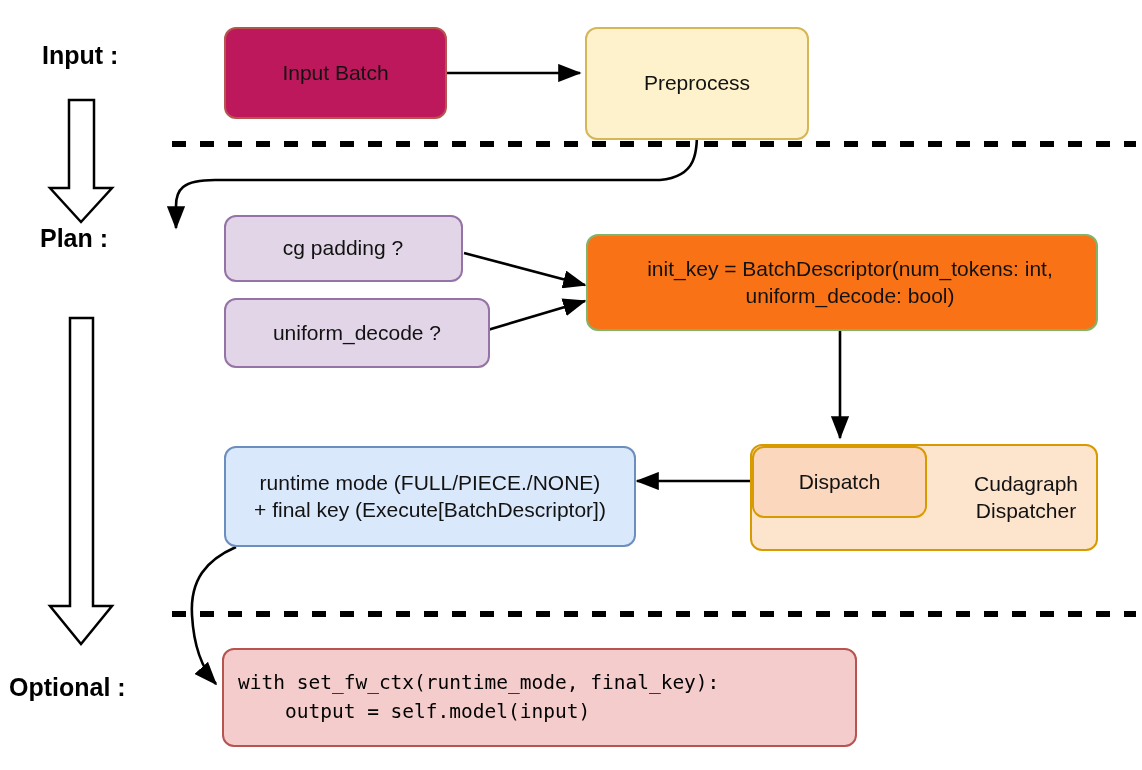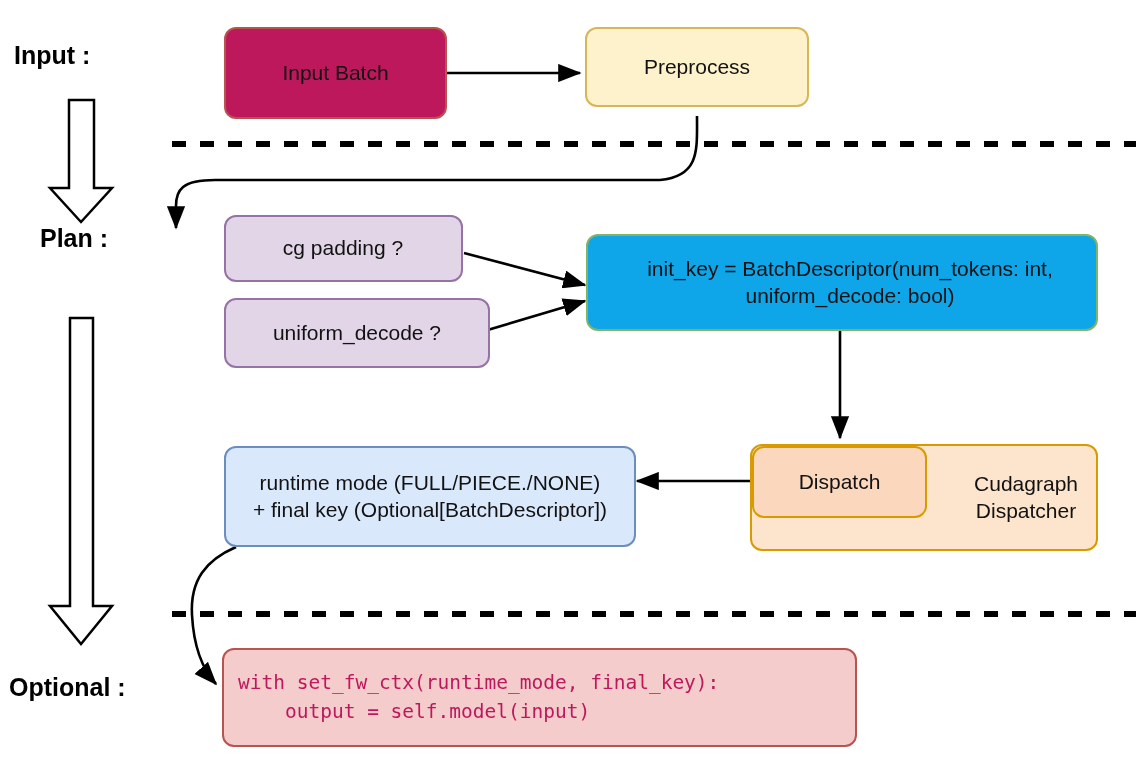--- a/index.html
+++ b/index.html
@@ -57,21 +57,21 @@
   }
   .node-preprocess {
     background: #fdf2cc;
     border-color: #d6b656;
   }
   .node-purple {
     background: #e1d5e7;
     border-color: #9673a6;
   }
   .node-green {
-    background: #0ea5e9;
+    background: #f97316;
     border-color: #82b366;
     padding-left: 24px;
   }
   .node-blue {
     background: #dae8fc;
     border-color: #6c8ebf;
   }
   .node-outer-orange {
     background: #fde4cd;
     border-color: #d79b00;
@@ -81,21 +81,21 @@
   }
   .node-dispatch {
     background: #fad7bd;
     border-color: #d79b00;
   }
   .node-code {
     background: #f4cccc;
     border-color: #b85450;
     font-family: "DejaVu Sans Mono", "Liberation Mono", monospace;
     font-size: 19.5px;
-    color: #be185d;
+    color: #000000;
     justify-content: flex-start;
     text-align: left;
     white-space: pre;
     line-height: 1.45;
     padding-left: 14px;
   }
   .node-label {
     display: block;
     white-space: pre-line;
   }
@@ -131,31 +131,31 @@
 
     <line x1="464" y1="337" x2="585" y2="301" stroke="#000000" stroke-width="2.6" marker-end="url(#arrowhead)"></line>
 
     <line x1="840" y1="331" x2="840" y2="438" stroke="#000000" stroke-width="2.6" marker-end="url(#arrowhead)"></line>
 
     <line x1="752" y1="481" x2="637" y2="481" stroke="#000000" stroke-width="2.6" marker-end="url(#arrowhead)"></line>
 
     <path d="M 236,547 C 206,560 190,580 192,615 C 194,652 205,672 216,684" fill="none" stroke="#000000" stroke-width="2.6" marker-end="url(#arrowhead)"></path>
   </svg>
 
-  <div class="stage-label" style="left:14px; top:41px;">Input :</div>
+  <div class="stage-label" style="left:42px; top:41px;">Input :</div>
 
   <div class="stage-label" style="left:40px; top:224px;">Plan :</div>
 
   <div class="stage-label" style="left:9px; top:673px;">Optional :</div>
 
   <div class="node node-input-batch" style="left:224px; top:27px; width:223px; height:92px;">
     <span class="node-label">Input Batch</span>
   </div>
 
-  <div class="node node-preprocess" style="left:585px; top:27px; width:224px; height:80px;justify-content:center;">
+  <div class="node node-preprocess" style="left:585px; top:27px; width:224px; height:113px;justify-content:center;">
     <span class="node-label">Preprocess</span>
   </div>
 
   <div class="node node-purple" style="left:224px; top:215px; width:239px; height:67px;padding-left:7px;">
     <span class="node-label">cg padding ?</span>
   </div>
 
   <div class="node node-purple" style="left:224px; top:298px; width:266px; height:70px;">
     <span class="node-label">uniform_decode ?</span>
   </div>
@@ -169,21 +169,21 @@
     <span class="node-label">Cudagraph
 Dispatcher</span>
   </div>
 
   <div class="node node-dispatch" style="left:752px; top:446px; width:175px; height:72px;">
     <span class="node-label">Dispatch</span>
   </div>
 
   <div class="node node-blue" style="left:224px; top:446px; width:412px; height:101px;">
     <span class="node-label">runtime mode (FULL/PIECE./NONE)
-+ final key (Optional[BatchDescriptor])</span>
++ final key (Execute[BatchDescriptor])</span>
   </div>
 
   <div class="node node-code" style="left:222px; top:648px; width:635px; height:99px;">
     <span class="node-label">with set_fw_ctx(runtime_mode, final_key):
     output = self.model(input)</span>
   </div>
 
 </div>
 
 </body></html>

